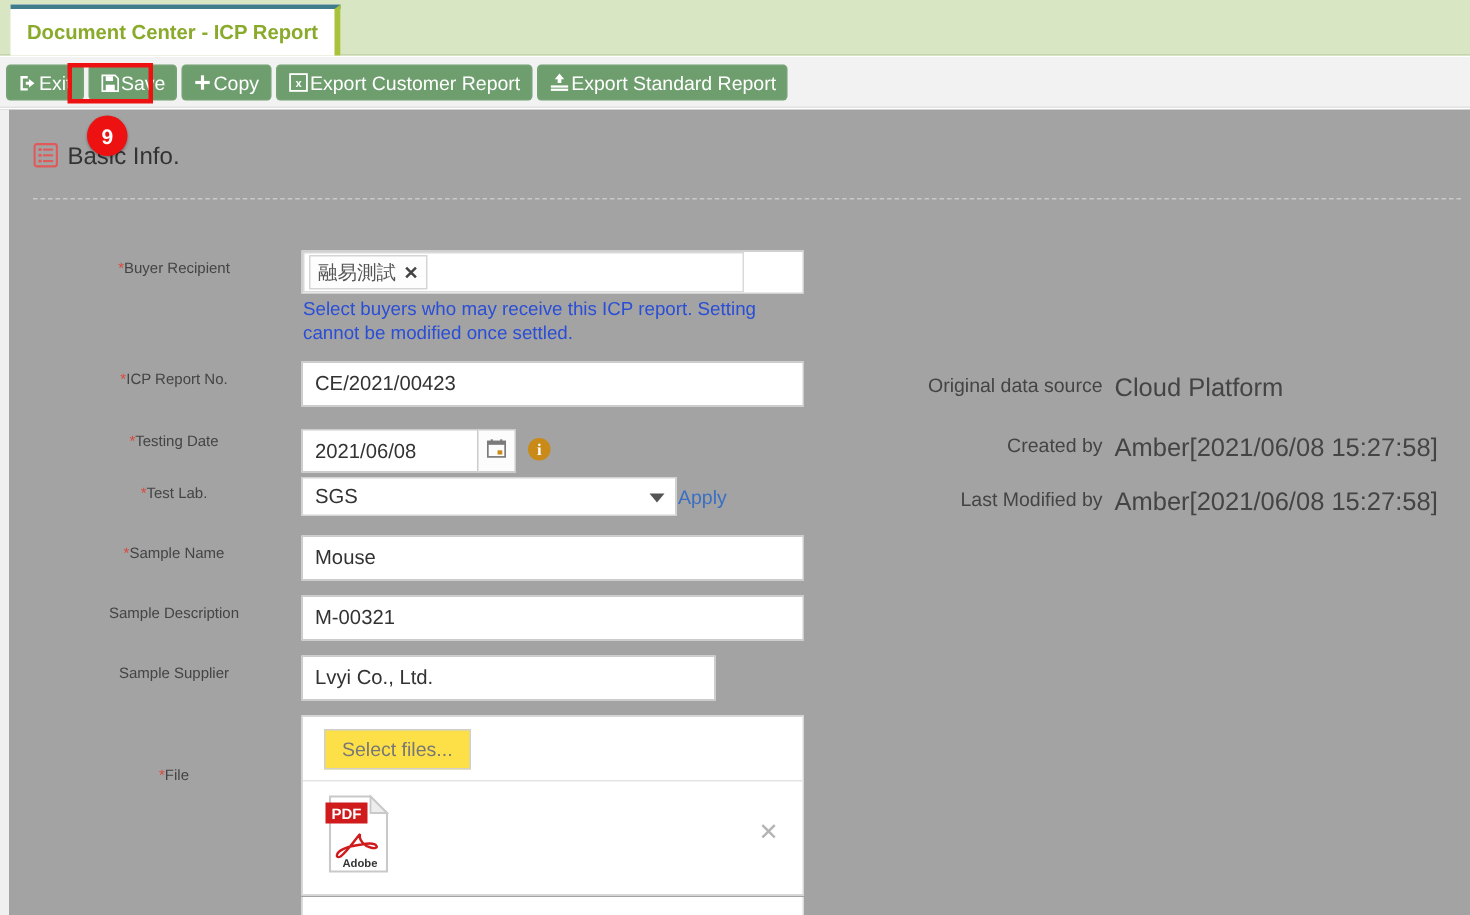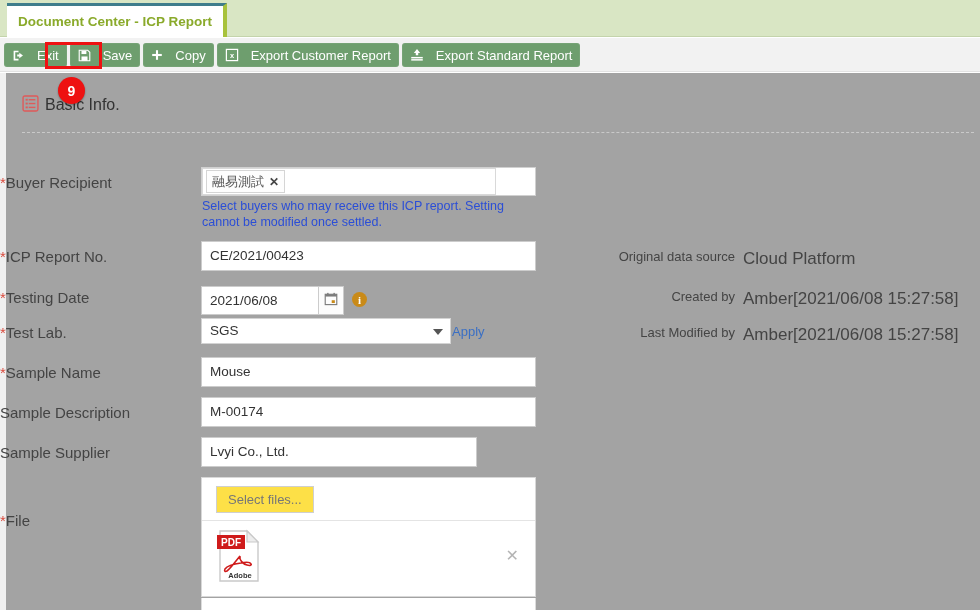--- a/index.html
+++ b/index.html
@@ -64,21 +64,21 @@
   }
   .tbtn {
     background: #6e9e6e;
     color: #ffffff;
     border: none;
     border-radius: 3px;
     height: 24px;
     padding: 0 8px;
     display: flex;
     align-items: center;
-    gap: 12px;
+    gap: 1px;
     font-family: "Liberation Sans", sans-serif;
     font-size: 13px;
     white-space: nowrap;
     cursor: pointer;
     box-shadow: inset 0 0 0 1px rgba(255,255,255,0.06);
   }
   .tbtn .lbl { line-height: 1; position: relative; top: 0.5px; }
   .tbtn svg { display:block; }
 
   
@@ -129,24 +129,25 @@
     color: #333;
   }
   #divider {
     position: absolute;
     left: 16px; top: 59px;
     width: 952px;
     border-top: 1px dashed #c9c9c9;
   }
   .flabel {
     position: absolute;
-    text-align: left;
-    font-size: 15px;
+    text-align: center;
+    font-size: 10px;
     color: #444;
     white-space: nowrap;
+    padding-left: 20px;
   }
   .req { color: #d94a3d; }
 
   .ctl-input {
     position: absolute;
     box-sizing: border-box;
     border: 1px solid #cccccc;
     background: #ffffff;
     font-family: "Liberation Sans", sans-serif;
     font-size: 13.5px;
@@ -464,21 +465,21 @@
   <div id="date-info">i</div>
 </div>
 
 <div id="lab-select">
   <span>SGS</span>
   <span id="lab-caret"></span>
 </div>
 <div id="lab-apply">Apply</div>
 
 <div class="ctl-input" style="left:201px; top:357px; width:335px;">Mouse</div>
-<div class="ctl-input" style="left:201px; top:397px; width:335px;">M-00174</div>
+<div class="ctl-input" style="left:201px; top:397px; width:335px;">M-00321</div>
 <div class="ctl-input" style="left:201px; top:437px; width:276px;">Lvyi Co., Ltd.</div>
 
 <div id="file-box">
   <div id="file-head">
     <button id="select-files-btn">Select files...</button>
   </div>
   <div id="file-row">
     <span id="pdf-icon">
       <svg width="46" height="56" viewBox="0 0 46 56">
         <path d="M4 3 h27 l11 11 v39 H4 z" fill="#ffffff" stroke="#c9c9c9" stroke-width="1.4"></path>

